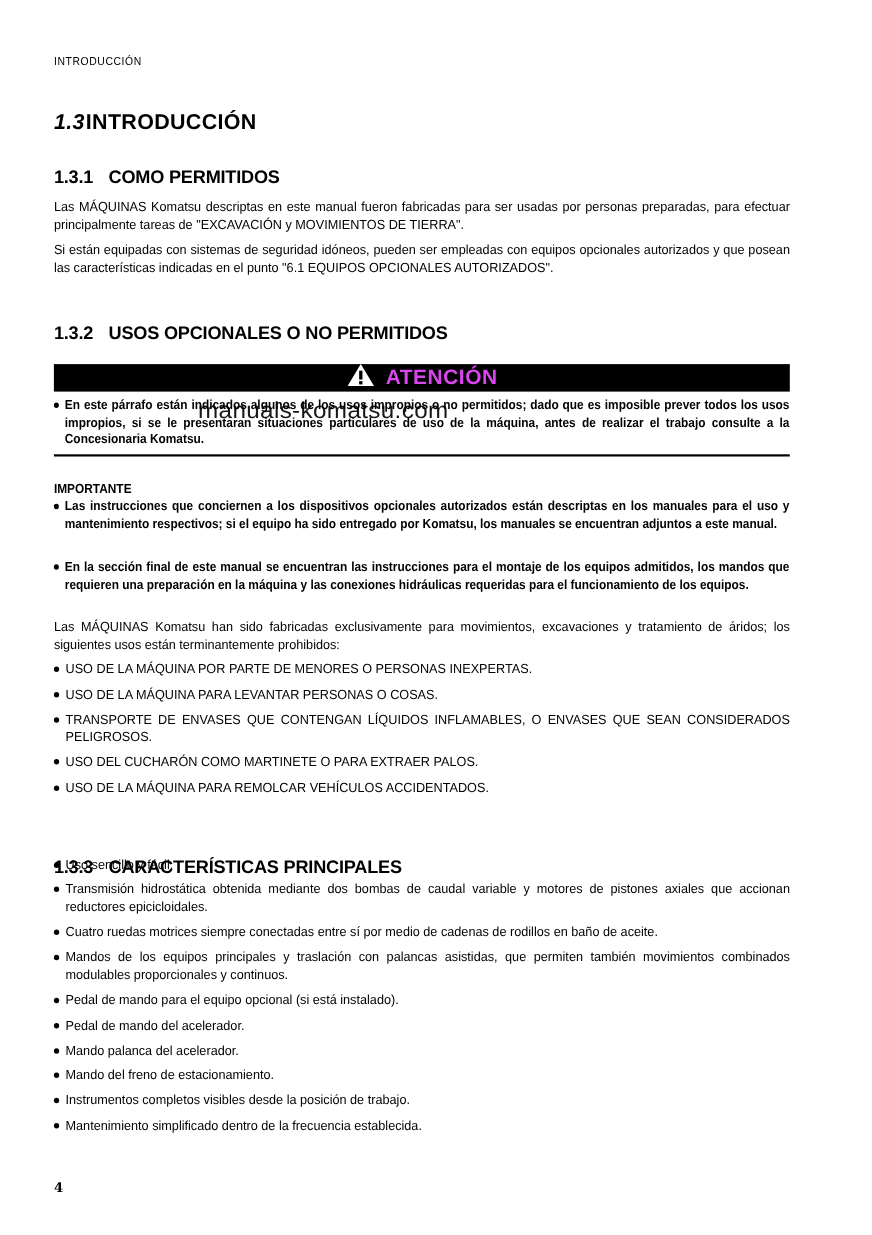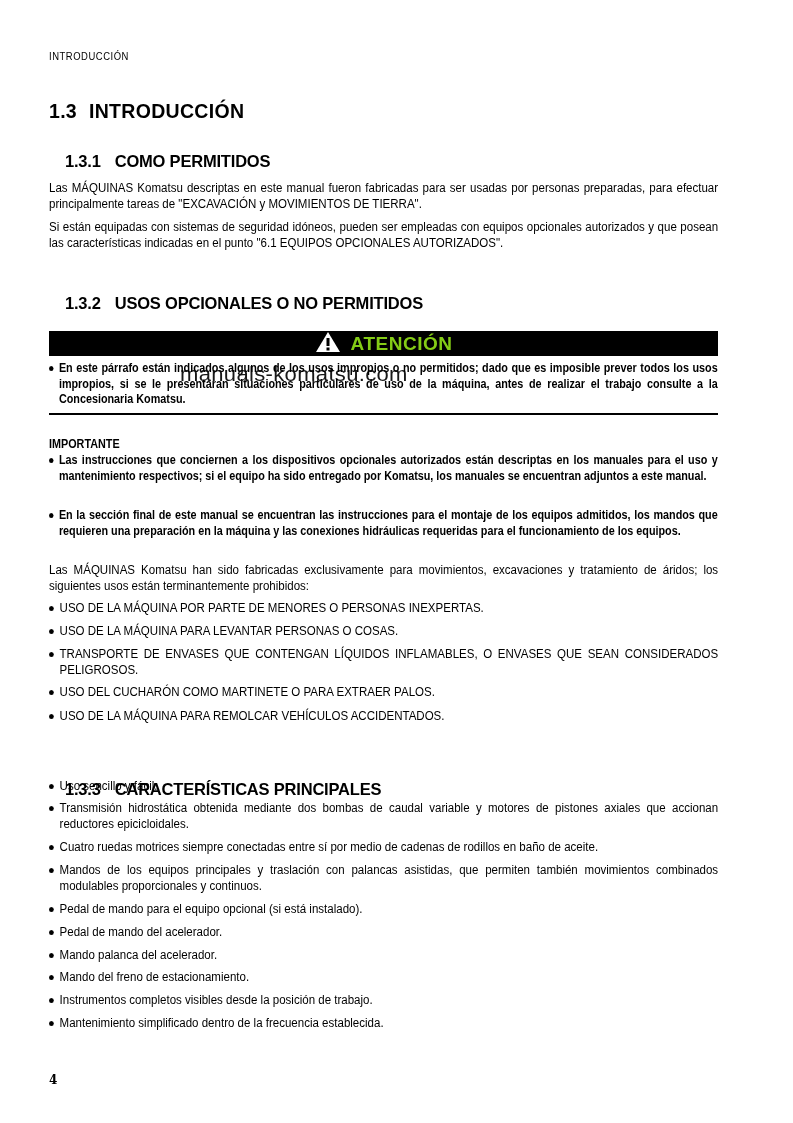--- a/index.html
+++ b/index.html
@@ -32,30 +32,30 @@
     }
     .h1 {
       position: absolute;
       top: 100px;
       left: 0;
       font-size: 19.5px;
       font-weight: bold;
       letter-spacing: 0.3px;
       margin: 0;
     }
-    .h1 .num { margin-right: 12px; }
+    .h1 .num { margin-right: 1px; font-style: italic; }
     .h2 {
       position: absolute;
       left: 0;
       font-size: 16.5px;
       font-weight: bold;
       margin: 0;
       letter-spacing: -0.2px;
     }
-    .h2 .num { margin-right: 14px; margin-left: 16px; }
+    .h2 .num { margin-right: 14px; }
     .para {
       position: absolute;
       left: 0;
       width: 669px;
       font-size: 12px;
       line-height: 15.5px;
       text-align: justify;
       transform: scaleX(0.96);
       transform-origin: left top;
       width: 697px;
@@ -95,21 +95,21 @@
       border-radius: 50%;
       background: #000;
     }
     .warn-banner {
       position: absolute;
       left: 0;
       top: 331px;
       width: 669px;
       height: 25px;
       background: #000;
-      color: #84cc16;
+      color: #d946ef;
       display: flex;
       align-items: center;
       justify-content: center;
       gap: 10px;
     }
     .warn-banner .label {
       font-size: 19px;
       font-weight: bold;
       letter-spacing: 0.5px;
     }

